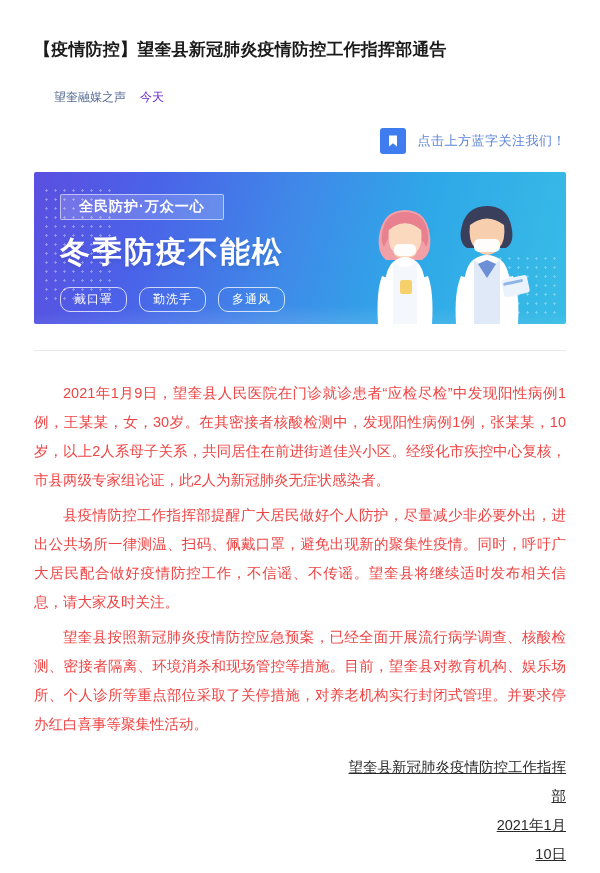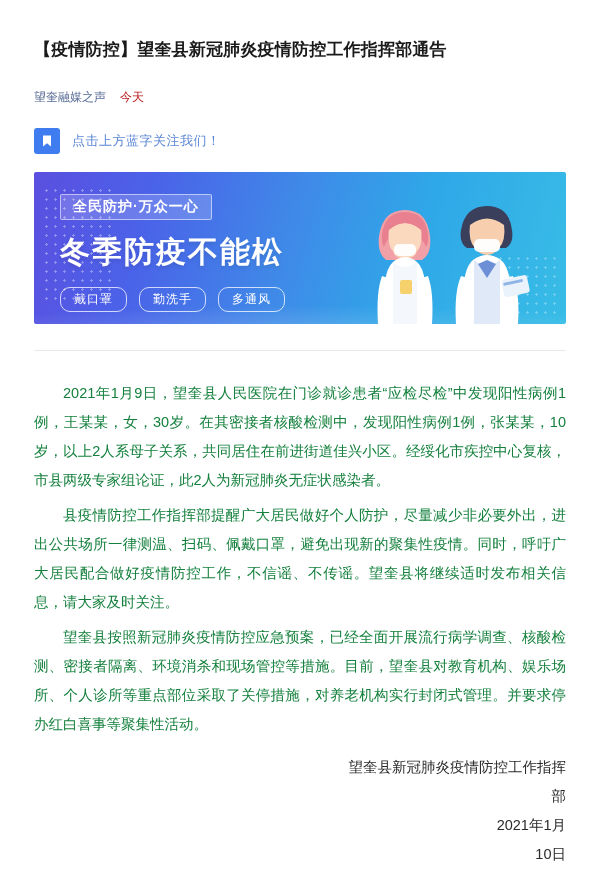--- a/index.html
+++ b/index.html
@@ -29,34 +29,36 @@
     line-height: 26px;
     color: #1a1a1a;
     padding: 26px 34px 0 34px;
     letter-spacing: 0.2px;
   }
   .meta-row {
     display: flex;
     align-items: flex-start;
     gap: 14px;
     padding: 14px 34px 0 34px;
+    margin-left: 20px;
   }
   .meta-account {
     font-size: 12px;
     color: #576b95;
   }
   .meta-time {
     font-size: 12px;
-    color: #b91c1c;
+    color: #6d28d9;
   }
   .follow-row {
     display: flex;
     align-items: center;
     gap: 12px;
     padding: 22px 34px 0 34px;
+    justify-content: flex-end;
   }
   .follow-badge {
     width: 26px;
     height: 26px;
     background: #3e7cf0;
     border-radius: 3px;
     display: flex;
     align-items: center;
     justify-content: center;
     flex: 0 0 auto;
@@ -111,21 +113,21 @@
     width: 300px;
   }
   .banner-kicker {
     display: inline-block;
     font-size: 14px;
     font-weight: bold;
     color: #ffffff;
     background: rgba(255,255,255,0.18);
     border: 1px solid rgba(255,255,255,0.55);
     border-radius: 2px;
-    padding: 3px 12px;
+    padding: 3px 18px;
     letter-spacing: 1px;
   }
   .banner-main {
     margin-top: 12px;
     font-size: 30px;
     font-weight: bold;
     color: #ffffff;
     letter-spacing: 2px;
     text-shadow: 0 2px 4px rgba(0,0,0,0.12);
     font-family: "DejaVu Sans", "Liberation Sans", sans-serif;
@@ -150,33 +152,33 @@
     bottom: 0;
     width: 215px;
     height: 140px;
   }
   .article-body {
     padding: 28px 34px 0 34px;
   }
   .para {
     font-size: 14.5px;
     line-height: 29px;
-    color: #15803d;
+    color: #ef4444;
     text-indent: 2em;
     margin: 0 0 6px 0;
     text-align: justify;
   }
   .signature {
     font-size: 14.5px;
     line-height: 29px;
     color: #2b2b2b;
     text-align: right;
     margin-top: 14px;
   }
-  .sig-line { display: block; }
+  .sig-line { display: block; text-decoration: underline; }
   .divider-top {
     border-top: 1px solid #e8e8e8;
     margin: 26px 34px 0 34px;
   }
 </style>
 </head>
 <body>
 
 <div class="page">
 

